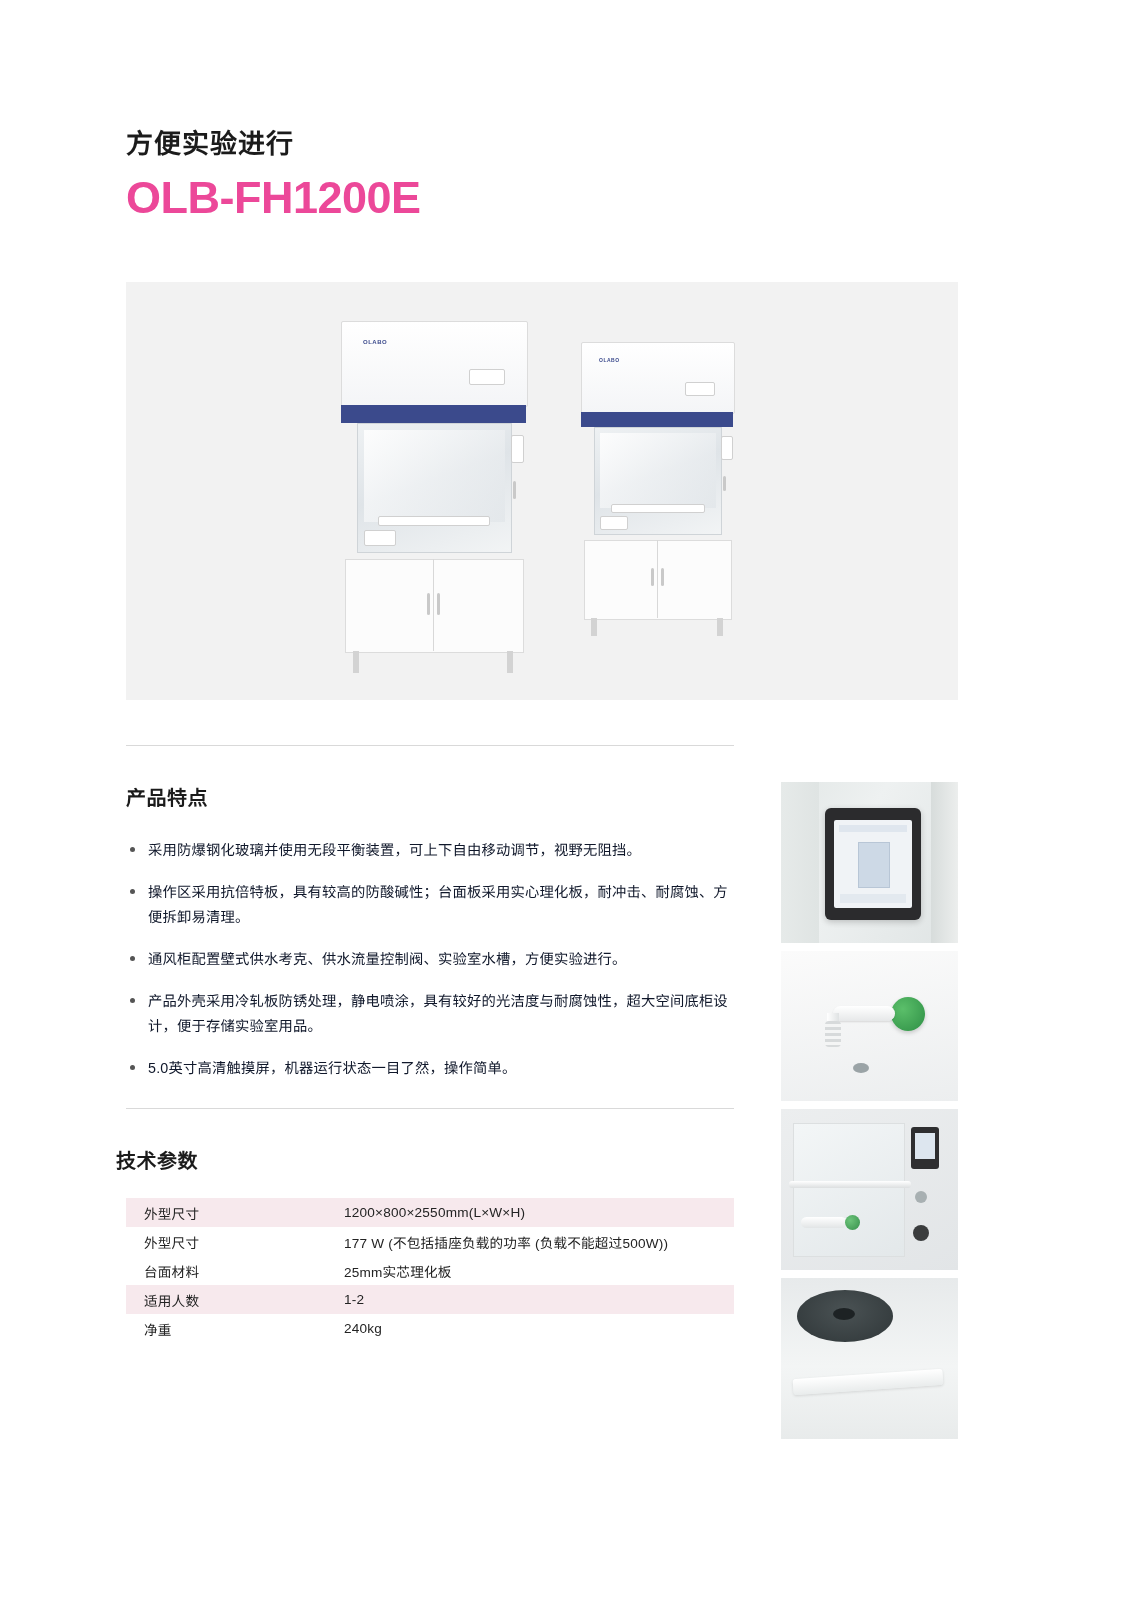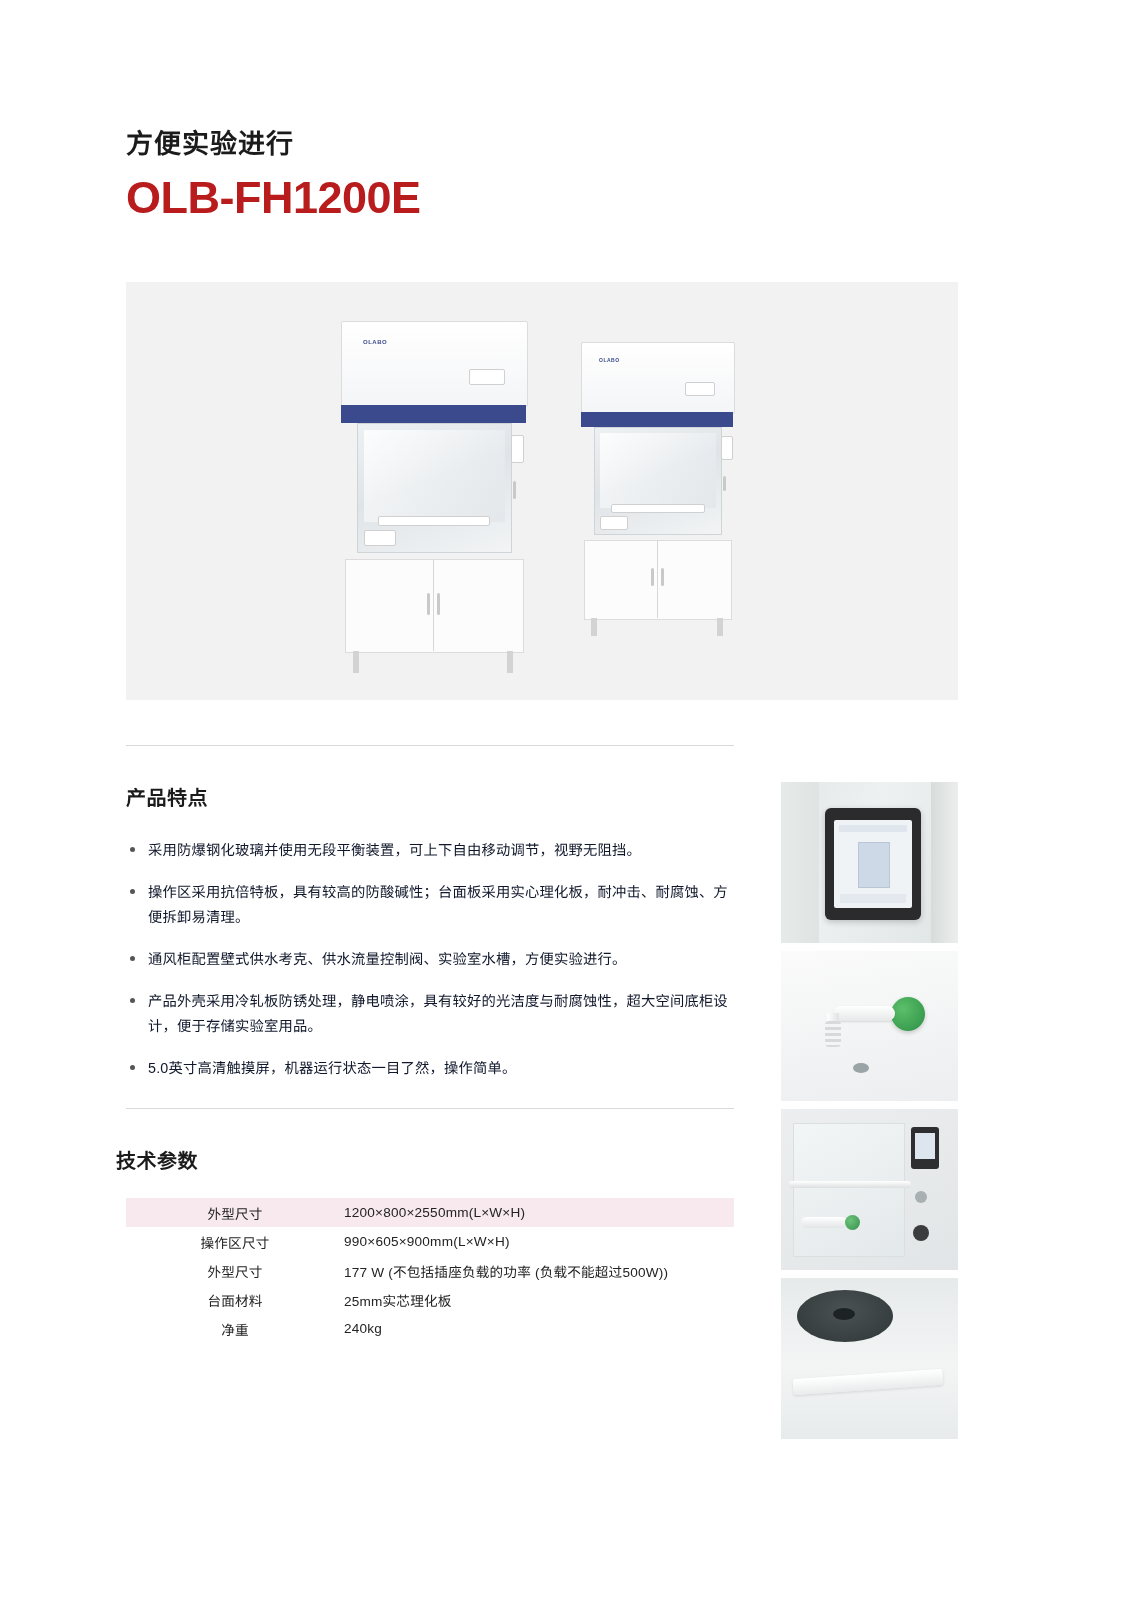--- a/index.html
+++ b/index.html
@@ -36,21 +36,21 @@
     font-weight: 700;
     letter-spacing: 1px;
     color: #1b1b1b;
     line-height: 1.2;
     margin: 0 0 14px 0;
   }
   .product-model {
     font-size: 45px;
     font-weight: 700;
     letter-spacing: -0.5px;
-    color: #b91c1c;
+    color: #ec4899;
     line-height: 1.05;
     margin: 0;
   }
 
   
   .hero {
     position: absolute;
     left: 126px;
     top: 282px;
     width: 832px;
@@ -181,21 +181,20 @@
   }
   .spec-table td {
     font-size: 13.6px;
     color: #232323;
     padding: 0 0 0 18px;
     vertical-align: middle;
     letter-spacing: .2px;
   }
   .spec-table td.k {
     width: 182px;
-    text-align: center;
   }
 
   
   .thumbs {
     position: absolute;
     left: 781px;
     top: 782px;
     width: 177px;
   }
   .thumb {
@@ -470,30 +469,30 @@
 
   <div class="section-title" style="left:116px; top:1145px;">技术参数</div>
 
   <table class="spec-table">
     <tbody>
       <tr class="alt">
         <td class="k">外型尺寸</td>
         <td class="v">1200×800×2550mm(L×W×H)</td>
       </tr>
       <tr>
-        <td class="k">操作区尺寸</td>
-        <td class="v">990×605×900mm(L×W×H)</td>
-      </tr>
-      <tr>
         <td class="k">外型尺寸</td>
         <td class="v">177 W (不包括插座负载的功率 (负载不能超过500W))</td>
       </tr>
       <tr>
         <td class="k">台面材料</td>
         <td class="v">25mm实芯理化板</td>
+      </tr>
+      <tr class="alt">
+        <td class="k">适用人数</td>
+        <td class="v">1-2</td>
       </tr>
       <tr>
         <td class="k">净重</td>
         <td class="v">240kg</td>
       </tr>
     </tbody>
   </table>
 
   <div class="thumbs">
 

